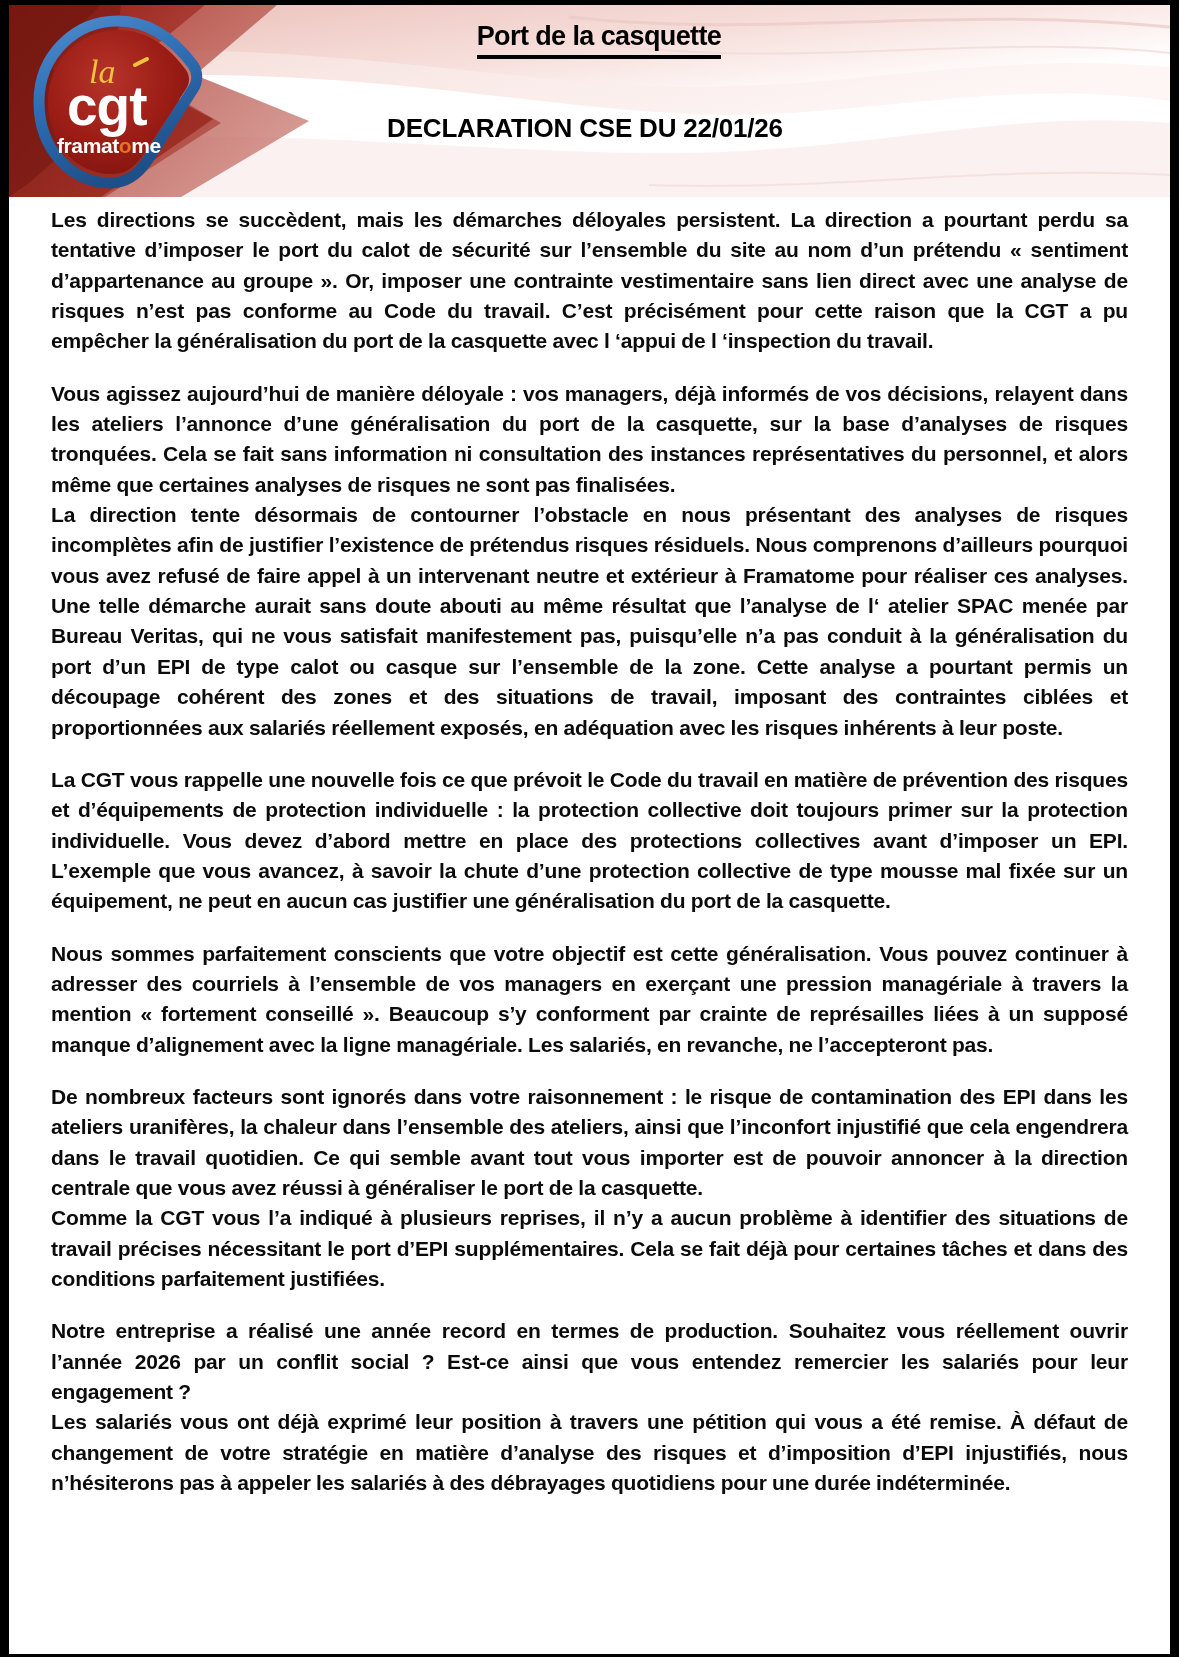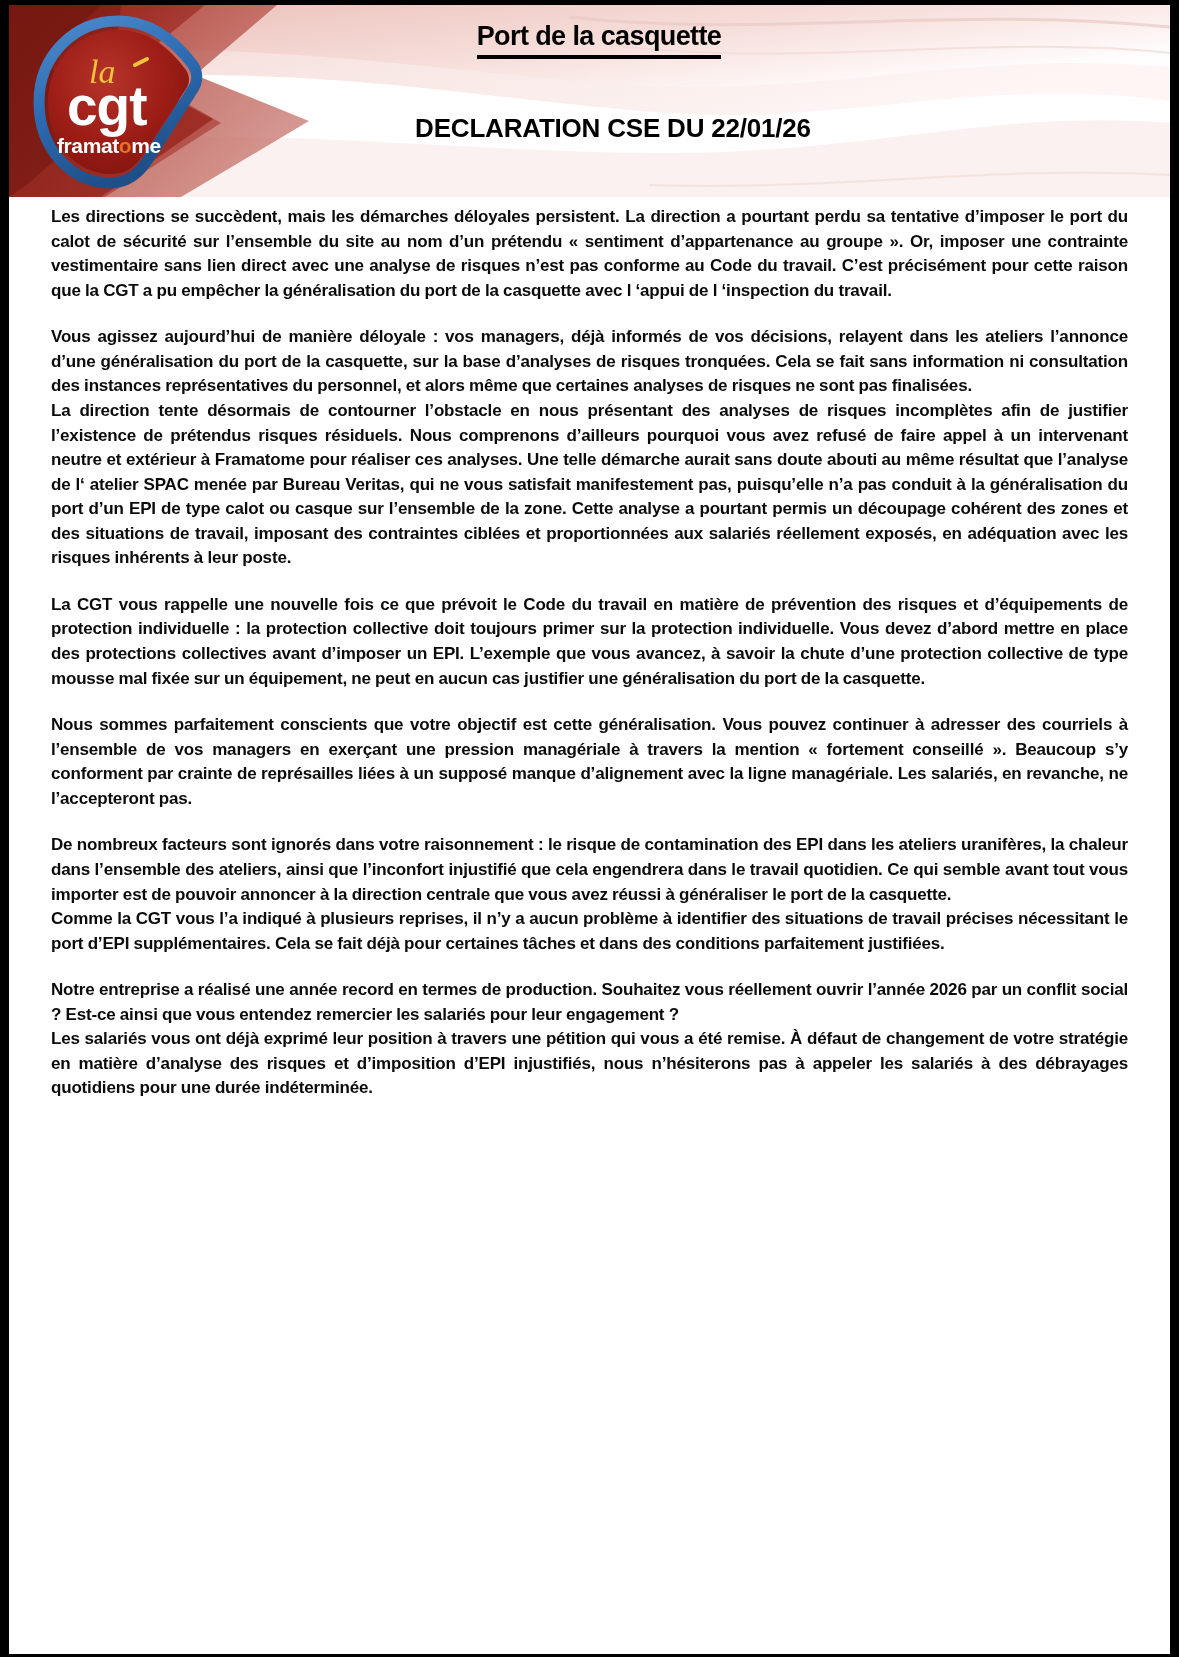--- a/index.html
+++ b/index.html
@@ -67,42 +67,42 @@
     letter-spacing: -0.6px;
     font-family: "Liberation Sans", sans-serif;
   }
   .doc-title span {
     border-bottom: 4px solid #000000;
     padding-bottom: 3px;
     display: inline-block;
   }
   .doc-subtitle {
     position: absolute;
-    left: 264px;
+    left: 236px;
     top: 108px;
     width: 680px;
     text-align: center;
     font-size: 26px;
     font-weight: bold;
     color: #000000;
     letter-spacing: -0.2px;
     font-family: "Liberation Sans", sans-serif;
   }
 
   
   .body {
     position: absolute;
     left: 42px;
     right: 42px;
     top: 200px;
     bottom: 8px;
   }
   .para {
     text-align: justify;
-    font-size: 17px;
+    font-size: 21px;
     line-height: 1.445;
     font-weight: bold;
     color: #0b0b0b;
     margin: 0 0 0 0;
     font-family: "Liberation Sans", sans-serif;
     -webkit-font-smoothing: antialiased;
     letter-spacing: -0.18px;
     word-spacing: -0.2px;
   }
   .para + .para { margin-top: 0; }

